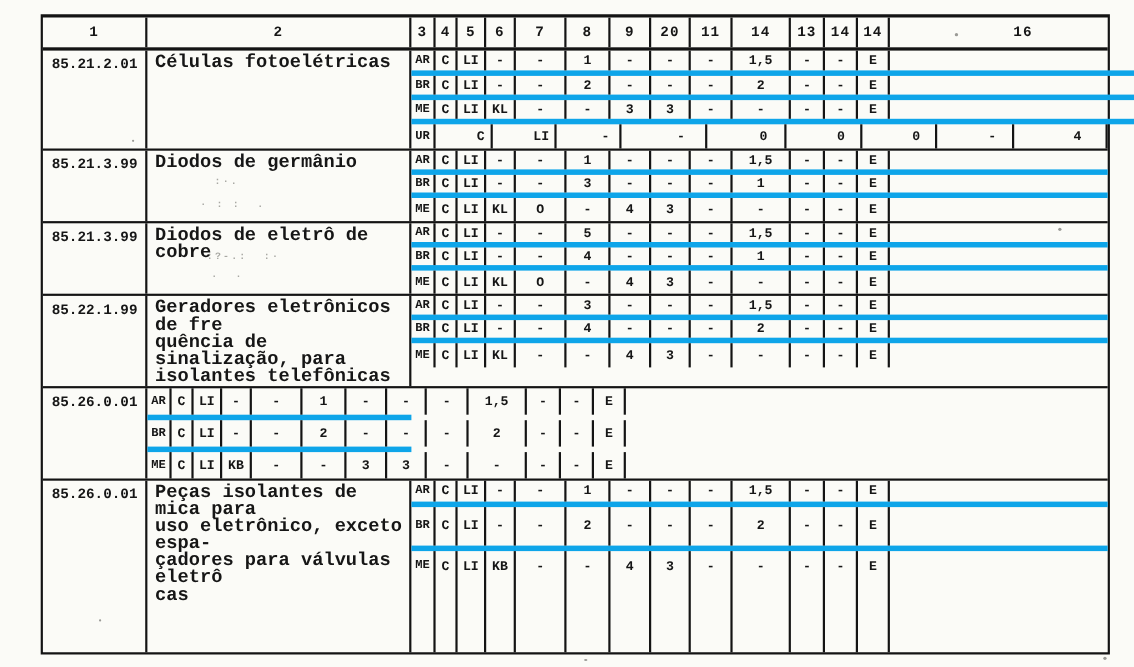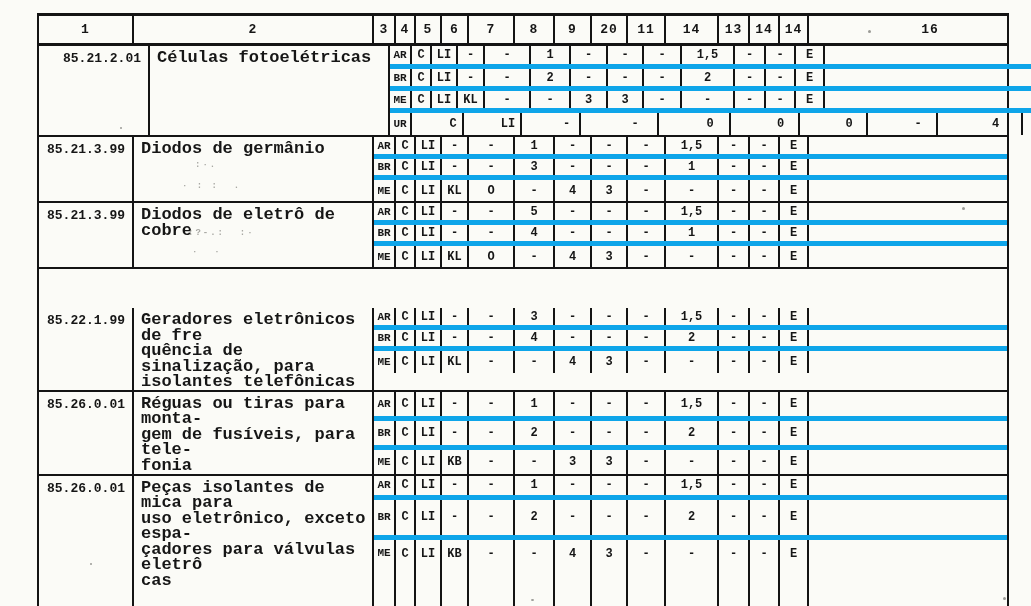--- a/index.html
+++ b/index.html
@@ -94,21 +94,21 @@
       <div class="hcell">8</div>
       <div class="hcell">9</div>
       <div class="hcell">20</div>
       <div class="hcell">11</div>
       <div class="hcell">14</div>
       <div class="hcell">13</div>
       <div class="hcell">14</div>
       <div class="hcell">14</div>
       <div class="hcell">16</div>
     </div>
-    <div class="block" style="grid-template-columns: 95px 240px 1fr; padding-left: 16px;">
+    <div class="block" style="grid-template-columns: 95px 240px 1fr;">
       <div class="code-cell">85.21.2.01</div>
       <div class="desc-cell">Células fotoelétricas</div>
       <div class="rows-wrap">
         <div class="sub-row" style="grid-template-columns: 22px 20px 26px 27px 46px 40px 37px 36px 38px 53px 31px 30px 29px 1fr; height: 23px;">
           <div class="vcell origin">AR</div>
           <div class="vcell">C</div>
           <div class="vcell">LI</div>
           <div class="vcell">-</div>
           <div class="vcell">-</div>
           <div class="vcell">1</div>
@@ -272,21 +272,21 @@
           <div class="vcell">3</div>
           <div class="vcell">-</div>
           <div class="vcell">-</div>
           <div class="vcell">-</div>
           <div class="vcell">-</div>
           <div class="vcell">E</div>
           <div class="vcell"></div>
         </div>
       </div>
     </div>
-    <div class="block" style="grid-template-columns: 95px 240px 1fr; margin-top: 39px;">
+    <div class="block" style="grid-template-columns: 95px 240px 1fr;">
       <div class="code-cell">85.22.1.99</div>
       <div class="desc-cell">Geradores eletrônicos de fre
 quência de sinalização, para
 isolantes telefônicas</div>
       <div class="rows-wrap">
         <div class="sub-row" style="grid-template-columns: 22px 20px 26px 27px 46px 40px 37px 36px 38px 53px 31px 30px 29px 1fr; height: 22px;">
           <div class="vcell origin">AR</div>
           <div class="vcell">C</div>
           <div class="vcell">LI</div>
           <div class="vcell">-</div>
@@ -330,23 +330,20 @@
           <div class="vcell">-</div>
           <div class="vcell">-</div>
           <div class="vcell">-</div>
           <div class="vcell">E</div>
           <div class="vcell"></div>
         </div>
       </div>
     </div>
     <div class="block" style="grid-template-columns: 95px 240px 1fr;">
       <div class="code-cell">85.26.0.01</div>
-      <div class="desc-cell">Réguas ou tiras para monta-
-gem de fusíveis, para tele-
-fonia</div>
       <div class="rows-wrap">
         <div class="sub-row" style="grid-template-columns: 22px 20px 26px 27px 46px 40px 37px 36px 38px 53px 31px 30px 29px 1fr; height: 29px;">
           <div class="vcell origin">AR</div>
           <div class="vcell">C</div>
           <div class="vcell">LI</div>
           <div class="vcell">-</div>
           <div class="vcell">-</div>
           <div class="vcell">1</div>
           <div class="vcell">-</div>
           <div class="vcell">-</div>

